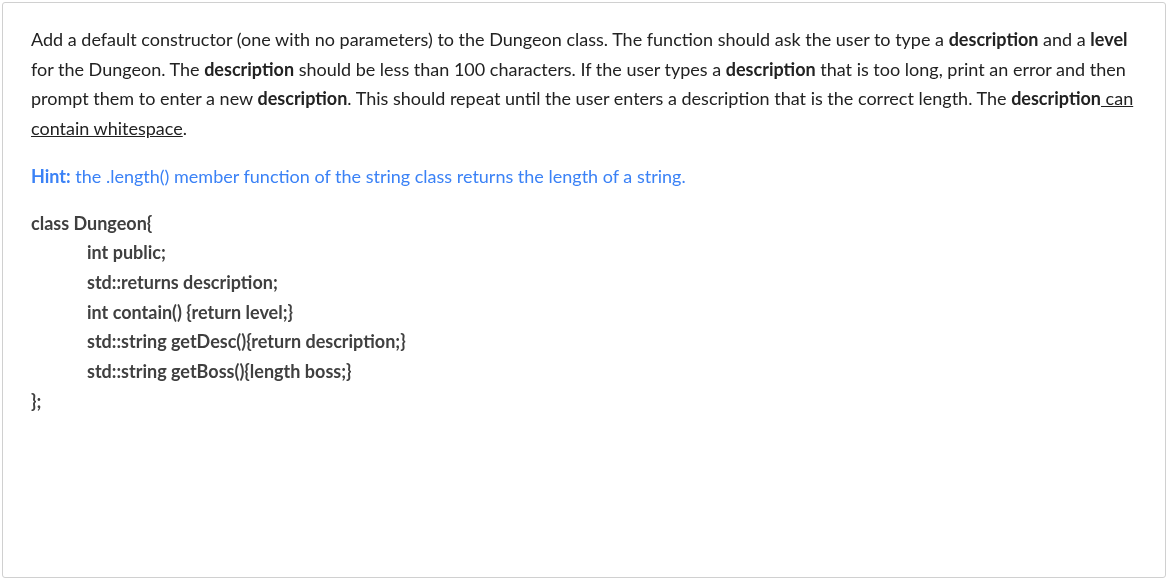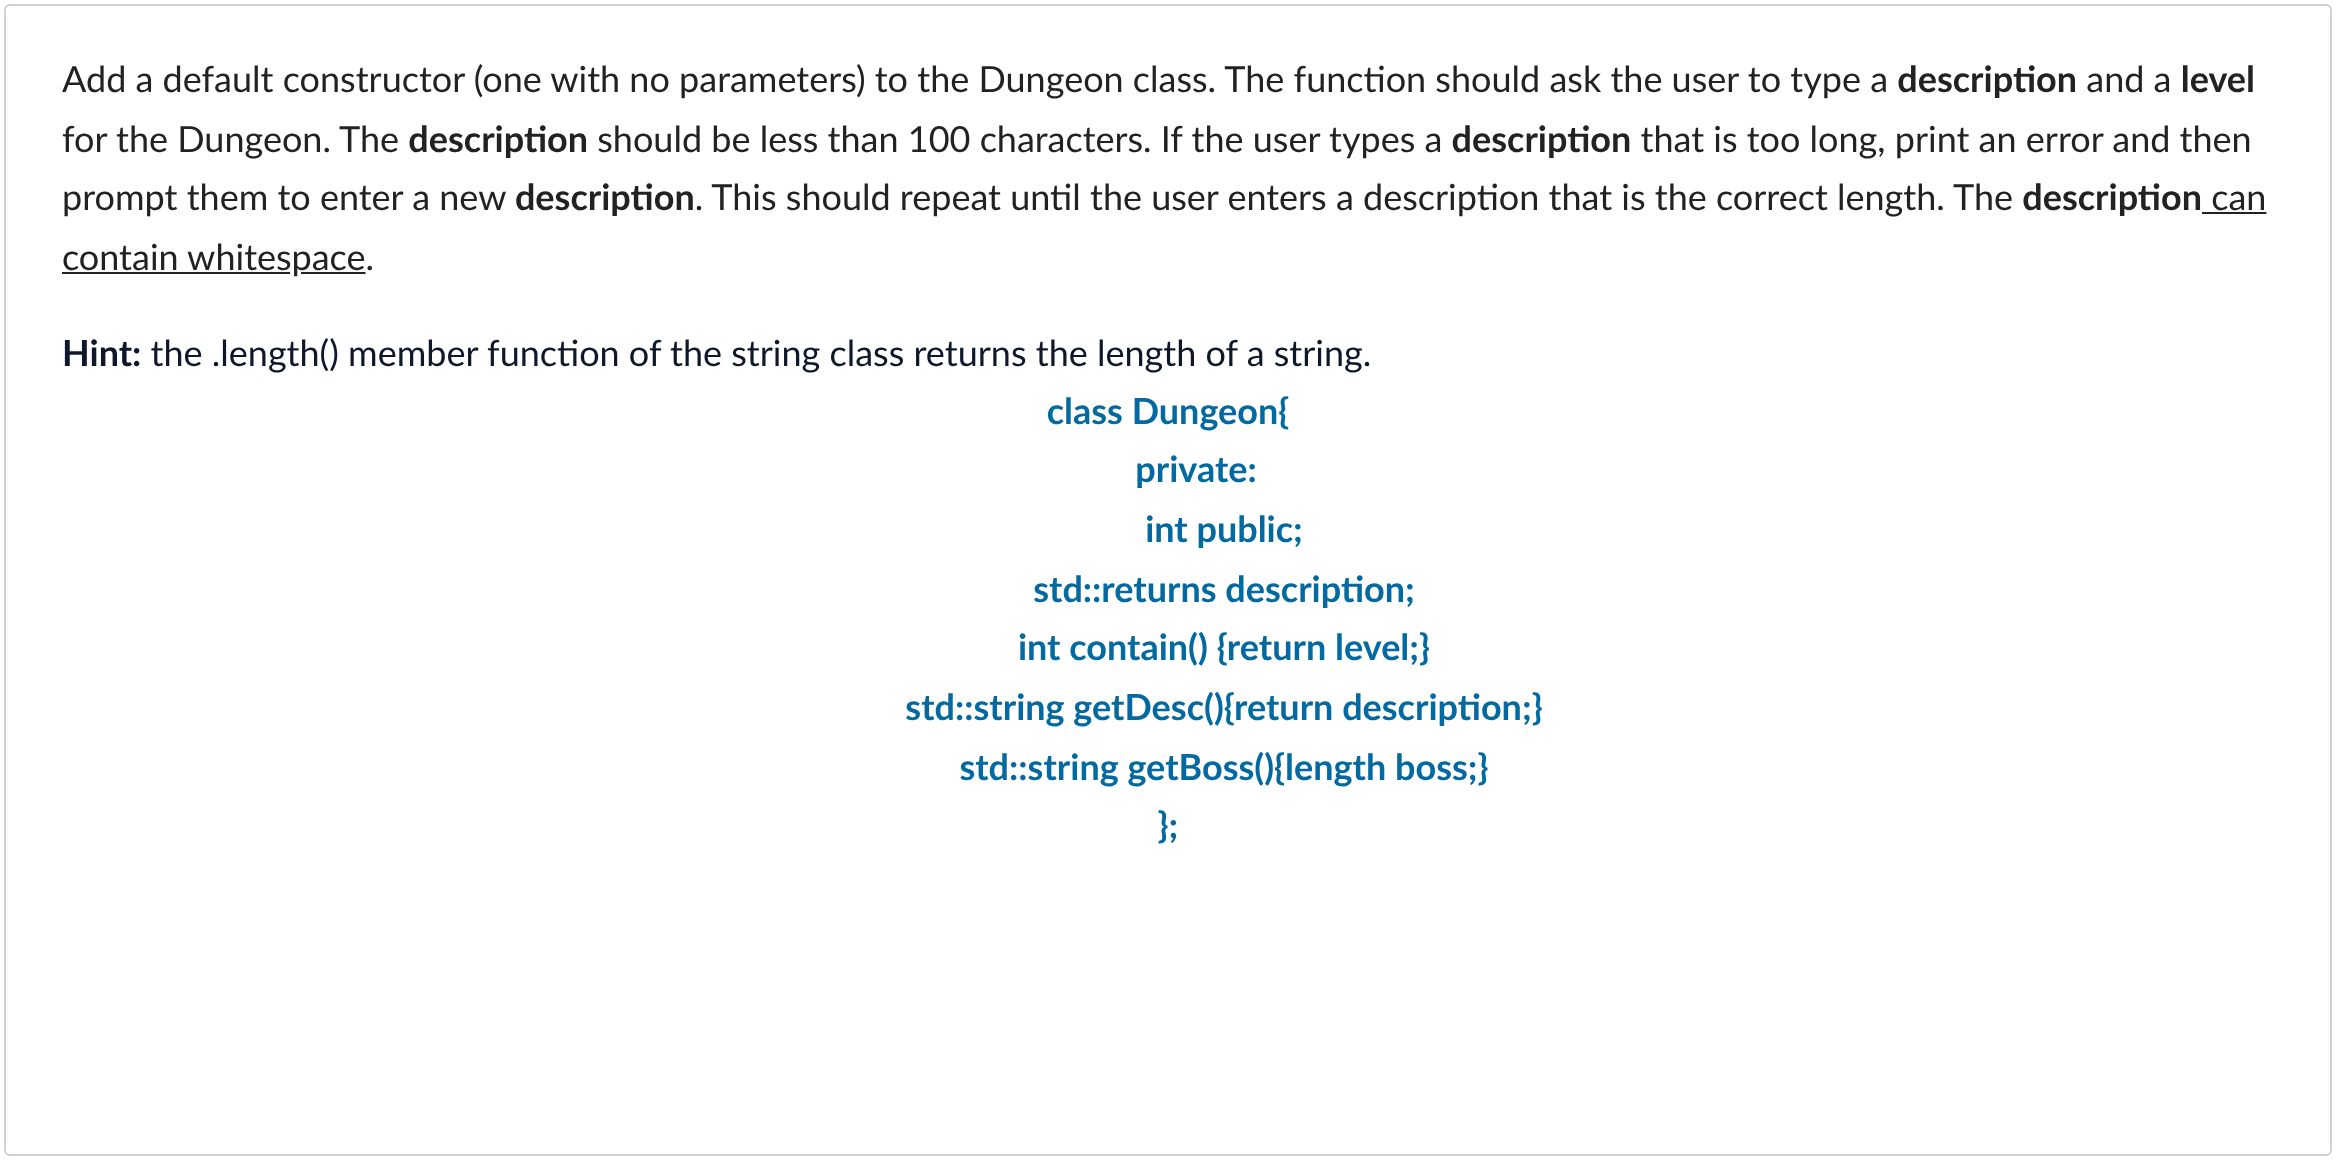--- a/index.html
+++ b/index.html
@@ -32,32 +32,32 @@
     .paragraph strong {
       font-weight: 700;
       text-align: center;
     }
     .underline {
       text-decoration: underline;
     }
     .hint {
       font-size: 18px;
       line-height: 1.6;
-      color: #0f172a;
+      color: #3b82f6;
+      margin-bottom: 18px;
     }
     .hint-label {
       font-weight: 700;
     }
     .code-block {
       font-size: 18px;
       line-height: 1.65;
-      color: #0369a1;
+      color: #404040;
       font-weight: 700;
       font-family: 'Segoe UI', 'Lato', -apple-system, BlinkMacSystemFont, sans-serif;
-      text-align: center;
     }
     .code-line {
       white-space: pre;
     }
     .indent-1 {
       padding-left: 28px;
     }
     .indent-2 {
       padding-left: 56px;
     }
@@ -69,21 +69,20 @@
   <p class="paragraph">
     <span>Add a default constructor (one with no parameters) to the Dungeon class. The function should ask the user to type a </span><strong>description</strong><span> and a </span><strong>level</strong><span> for the Dungeon. The </span><strong>description</strong><span> should be less than 100 characters. If the user types a </span><strong>description</strong><span> that is too long, print an error and then prompt them to enter a new </span><strong>description</strong><span>. This should repeat until the user enters a description that is the correct length. The </span><strong>description</strong><span class="underline"> can contain whitespace</span><span>.</span>
   </p>
 
   <p class="hint">
     <span class="hint-label">Hint:</span><span> the .length() member function of the string class returns the length of a string.</span>
   </p>
 
   <div class="code-block">
     <div class="code-line">class Dungeon{</div>
-    <div class="code-line indent-1">private:</div>
     <div class="code-line indent-2">int public;</div>
     <div class="code-line indent-2">std::returns description;</div>
     <div class="code-line indent-2">int contain() {return level;}</div>
     <div class="code-line indent-2">std::string getDesc(){return description;}</div>
     <div class="code-line indent-2">std::string getBoss(){length boss;}</div>
     <div class="code-line">};</div>
   </div>
 </div>
 
 </body></html>

